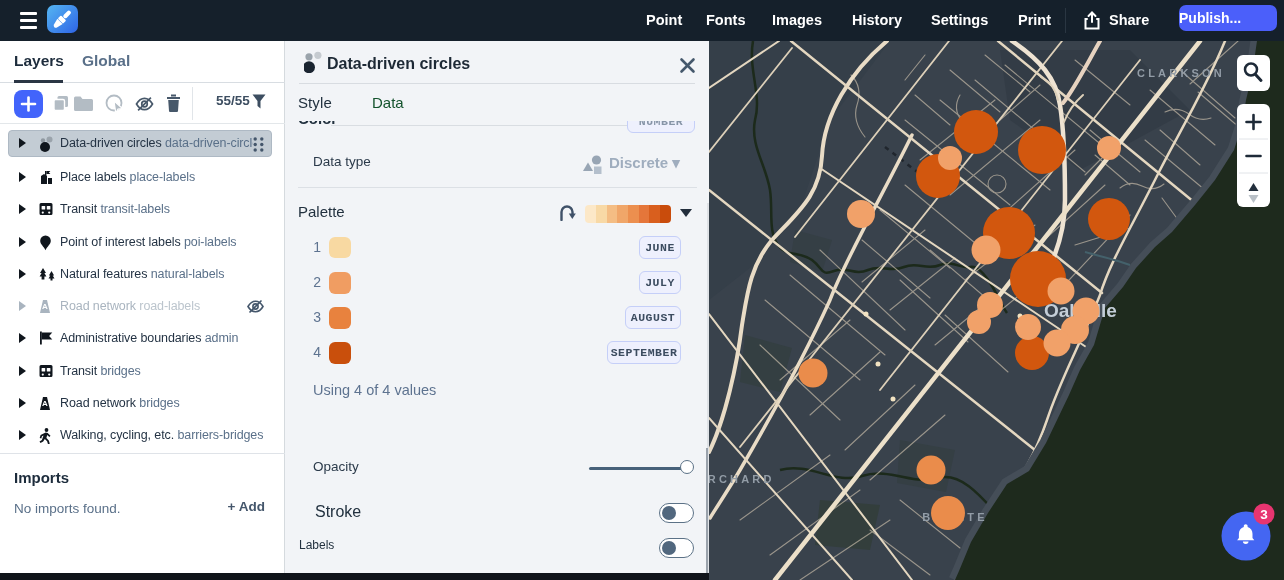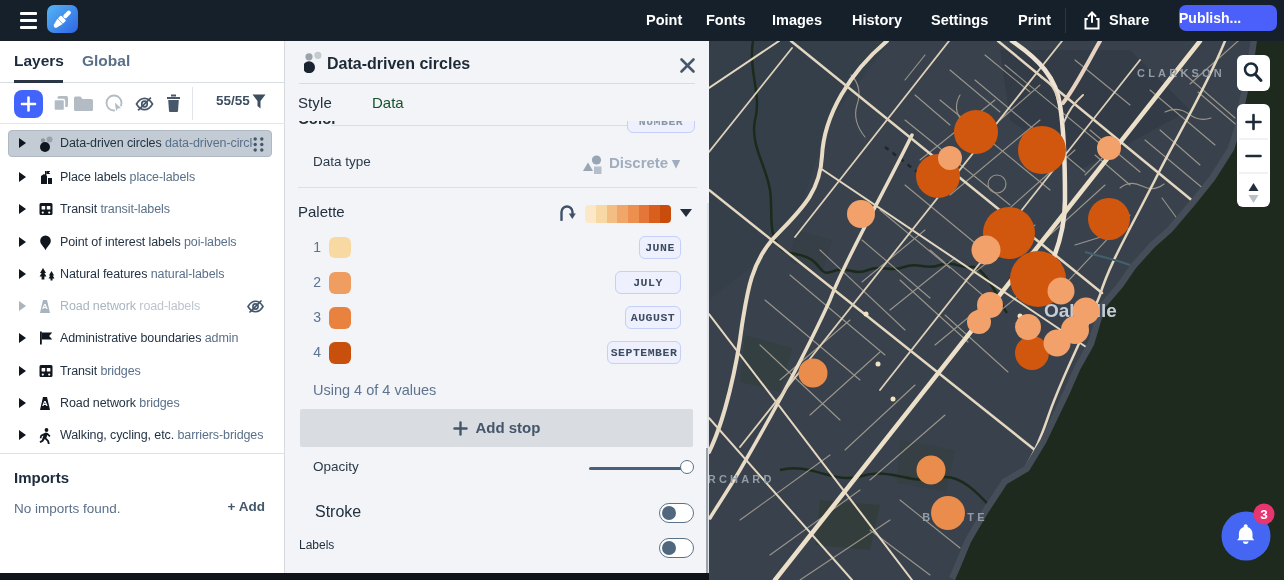--- a/index.html
+++ b/index.html
@@ -289,30 +289,24 @@
     <div style="position:absolute;left:395px;top:88px;width:0;height:0;border-left:6px solid transparent;border-right:6px solid transparent;border-top:8px solid #222e3c"></div>
     <div class="num" style="top:118px">1</div>
         <div class="sw" style="top:115.8px;background:#f8d9a2"></div>
     <div class="num" style="top:153px">2</div>
         <div class="sw" style="top:151px;background:#f09d62"></div>
     <div class="num" style="top:188px">3</div>
         <div class="sw" style="top:186.2px;background:#e8823e"></div>
     <div class="num" style="top:223px">4</div>
         <div class="sw" style="top:221.4px;background:#c94f0c"></div>
     <div class="btn-val" style="right:28px;top:114.8px;width:42px;line-height:21px">JUNE</div>
-    <div class="btn-val" style="right:28px;top:150px;width:66px;line-height:21px">JULY</div>
+    <div class="btn-val" style="right:28px;top:150px;width:42px;line-height:21px">JULY</div>
     <div class="btn-val" style="right:28px;top:185.2px;width:56px;line-height:21px">AUGUST</div>
     <div class="btn-val" style="right:28px;top:220.4px;width:74px;line-height:21px">SEPTEMBER</div>
     <div style="position:absolute;left:28px;top:261px;font-size:14.5px;color:#5e7390">Using 4 of 4 values</div>
-    <div id="addstop"><svg width="15" height="15" viewBox="0 0 15 15" style="vertical-align:-2.5px">
-            <g stroke="#44566b" stroke-width="2.4" stroke-linecap="round">
-              <line x1="1.5" y1="7.5" x2="13.5" y2="7.5"></line>
-              <line x1="7.5" y1="1.5" x2="7.5" y2="13.5"></line>
-            </g>
-          </svg>&nbsp; Add stop</div>
     <div style="position:absolute;left:28px;top:338px;font-size:13.5px;color:#2b3a4a">Opacity</div>
     <div style="position:absolute;left:304px;top:345.5px;width:97px;height:3px;background:#47617a;border-radius:2px"></div>
     <div style="position:absolute;left:395px;top:339px;width:14px;height:14px;border-radius:50%;background:#fff;border:1.5px solid #5c7287"></div>
     <div style="position:absolute;left:30px;top:382px;font-size:16px;color:#22313f">Stroke</div>
     <div class="toggle" style="left:374px;top:382px">
           <div class="kn"></div>
         </div>
     <div style="position:absolute;left:14px;top:417px;font-size:12px;color:#22313f">Labels</div>
     <div class="toggle" style="left:374px;top:417px">
           <div class="kn"></div>

